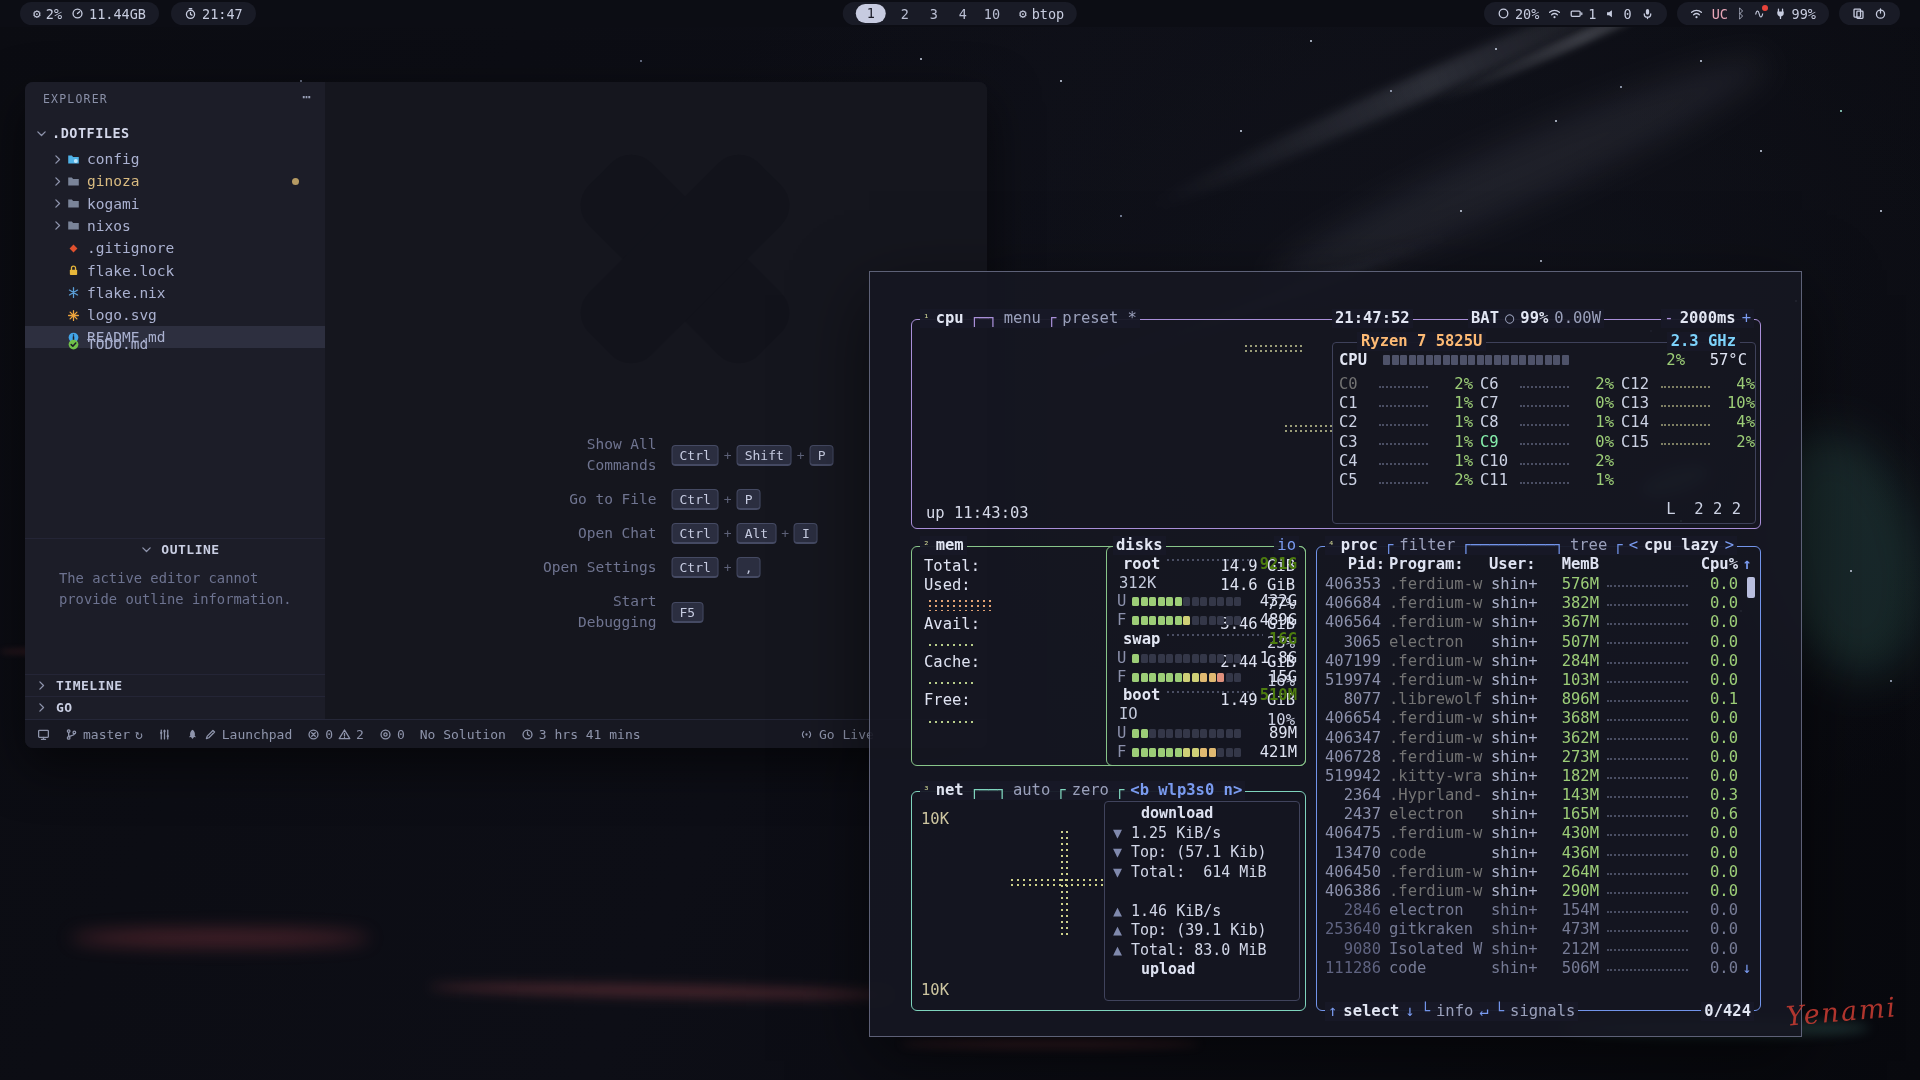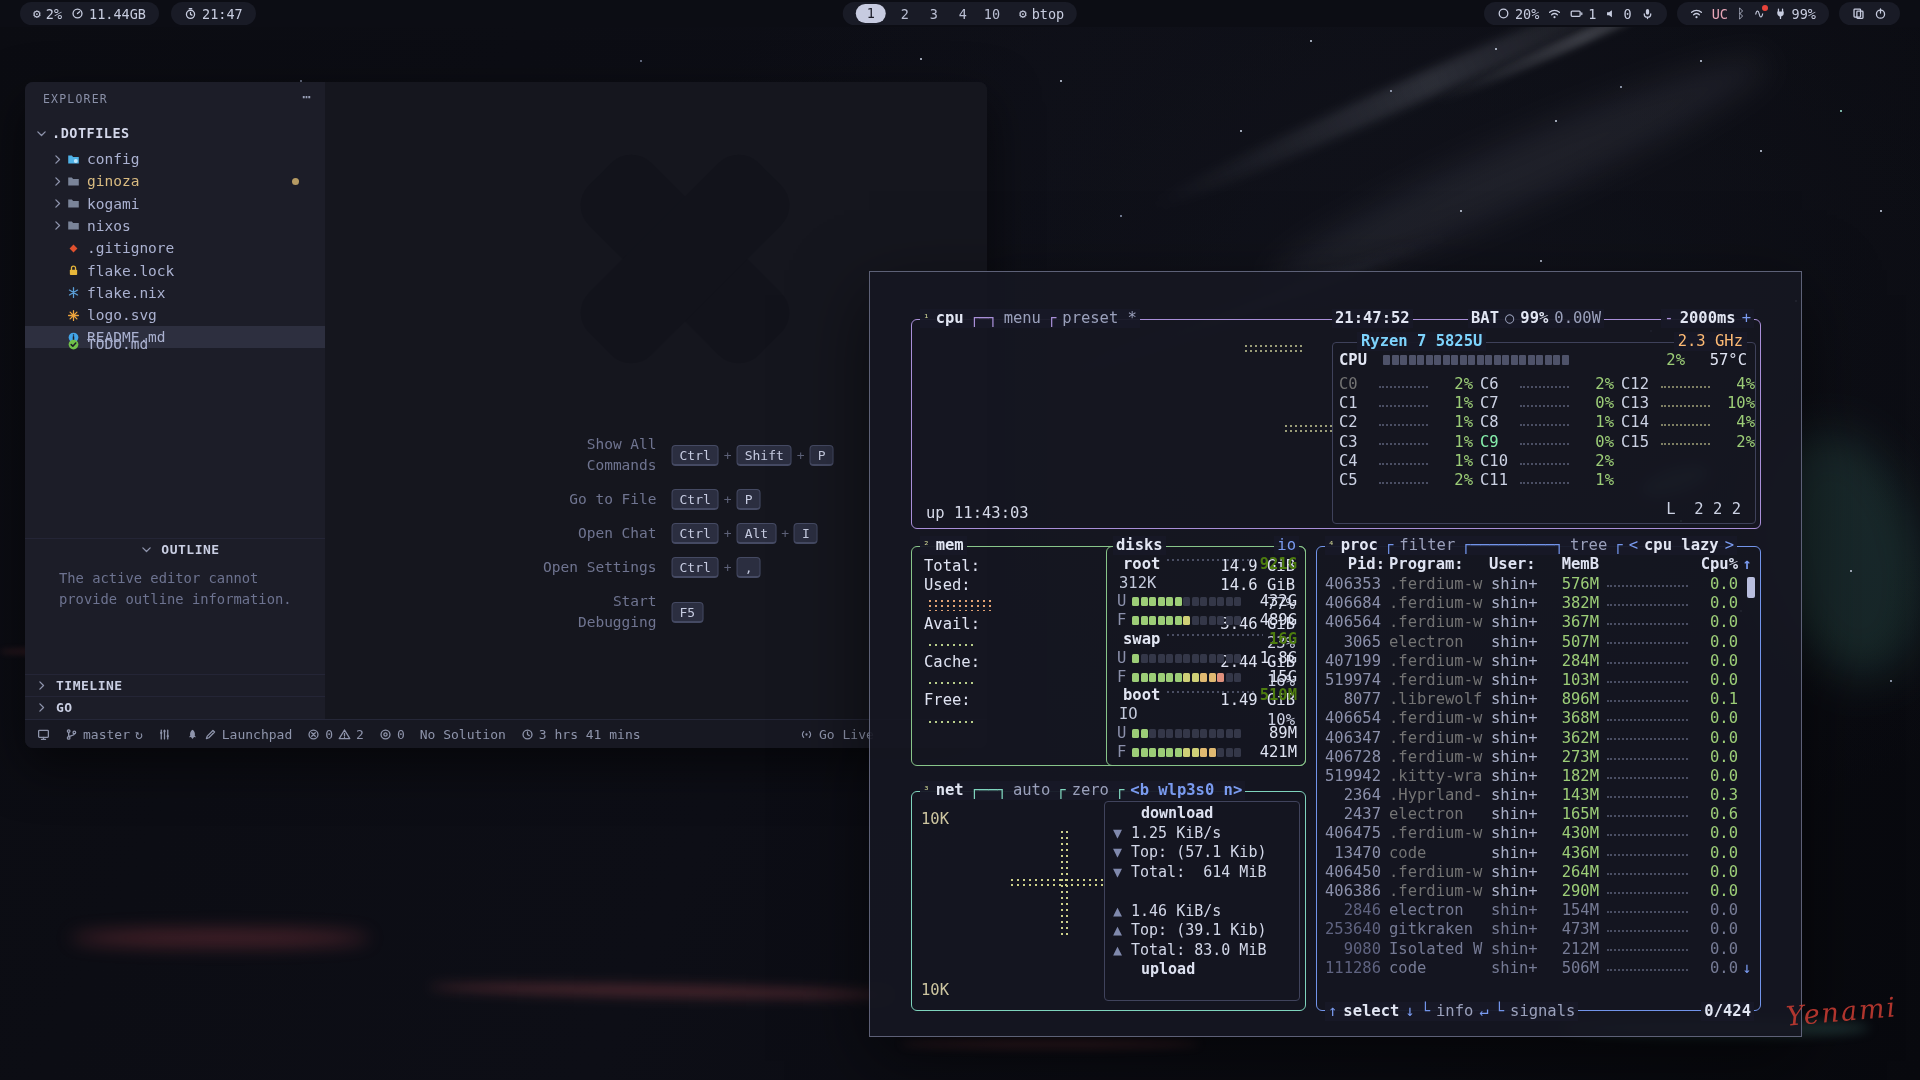--- a/index.html
+++ b/index.html
@@ -85,22 +85,22 @@
   .bfoot{position:absolute;bottom:-11px;display:flex;align-items:center;white-space:pre}
   .bfoot span{background:rgba(24,25,38,.96);padding:0 3px}
   .bw{font-weight:bold;color:#e2e6f3}
   .bg2{color:#9aa0bb}
   .bblue{color:#7a9bf0}
   .bgreen{color:#9ccd77}
   .bpurp{color:#a98fd8}
   .bsup{font-size:11px;color:#c7cd8f;align-self:flex-start}
   .deco-p{color:#a98fd8}.deco-t{color:#7fd4bd}.deco-b{color:#7294ea}
   .cpu-panel{position:absolute;left:420px;top:22px;width:424px;height:182px;border:1px solid #3e415a;border-radius:4px}
-  .cp-model{position:absolute;top:-11px;left:24px;background:rgba(24,25,38,.96);padding:0 4px;font-weight:bold;color:#7dd3fc}
-  .cp-freq{position:absolute;top:-11px;right:8px;background:rgba(24,25,38,.96);padding:0 4px;font-weight:normal;color:#fdba74}
+  .cp-model{position:absolute;top:-11px;left:24px;background:rgba(24,25,38,.96);padding:0 4px;font-weight:bold;color:#fdba74}
+  .cp-freq{position:absolute;top:-11px;right:15px;background:rgba(24,25,38,.96);padding:0 4px;font-weight:bold;color:#7dd3fc}
   .cpu-total{position:absolute;left:6px;right:8px;top:8px;display:grid;grid-template-columns:44px 1fr 52px 62px;align-items:center}
   .cpumeter i{display:inline-block;width:7px;height:10px;margin-right:1.5px;border-radius:1px;background:#4e5269}
   .cp-col{position:absolute;top:32px;width:134px}
   .core-row{display:grid;grid-template-columns:37px 1fr 40px;align-items:center;height:19.2px}
   .core-lead{border-bottom:2px dotted #4a4e63;margin:0 5px 4px 3px;height:55%}
   .c3 .core-lead{border-color:#7e7f63}
   .core-v{text-align:right}
   .cp-load{position:absolute;right:14px;bottom:4px;color:#ccd2e4;white-space:pre}
   .cpu-upt{position:absolute;left:14px;bottom:5px;color:#d5d9e8}
   .dotdeco{position:absolute;background-image:radial-gradient(circle at 2px 2px,#9a9d78 1.1px,transparent 1.3px);background-size:5px 5px}

